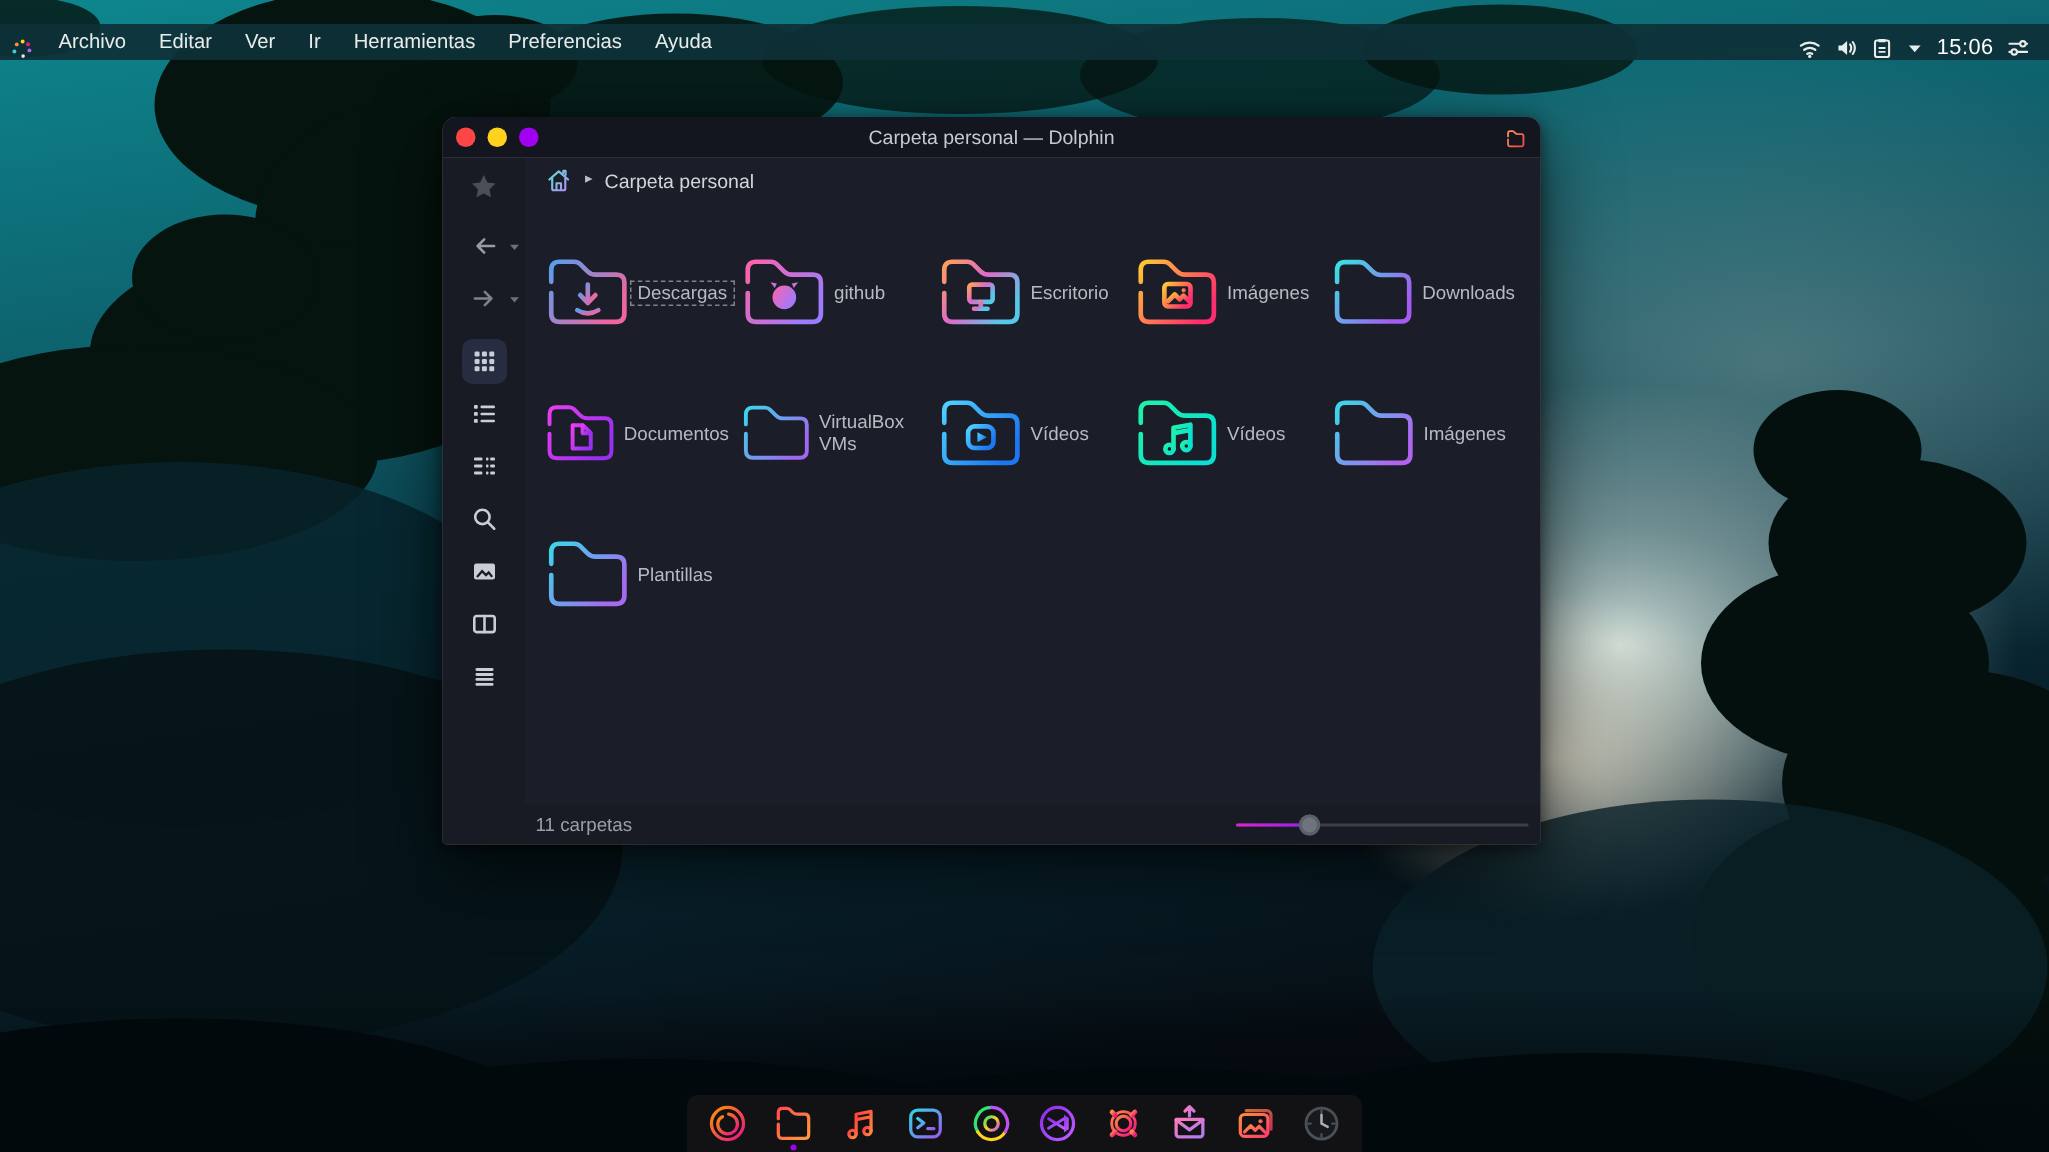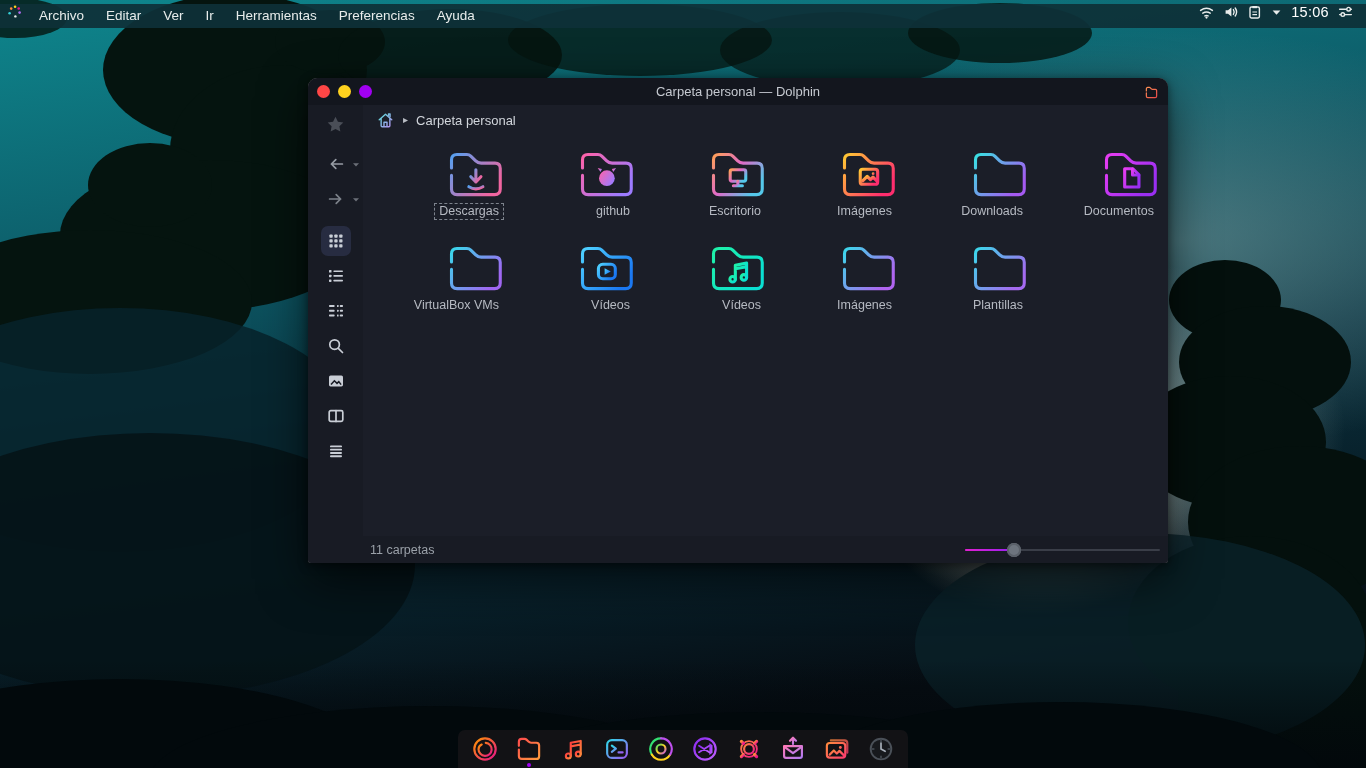--- a/index.html
+++ b/index.html
@@ -7,31 +7,31 @@
     width:1366px;height:768px;overflow:hidden;position:relative;
     font-family:"Liberation Sans",sans-serif;background:#07131a;
     -webkit-user-select:none;user-select:none;cursor:default;
   }
   svg{display:block}
 
   
   #wallpaper{position:absolute;inset:0;z-index:0}
 
   
-  .menubar{position:absolute;top:4px;left:0;right:0;height:24px;z-index:50;
-    background:rgba(14,48,56,.93);display:flex;align-items:flex-start;color:#e7eceb}
+  .menubar{position:absolute;top:16px;left:0;right:0;height:24px;z-index:50;
+    background:rgba(14,48,56,.93);display:flex;align-items:flex-end;color:#e7eceb}
   .logo{margin:0 6px 0 7px;display:flex}
   .mitems{display:flex}
   .mitem{padding:0 11px;line-height:24px;font-size:13.5px;color:#e7eceb}
   .tray{margin-left:auto;display:flex;align-items:center;gap:8px;padding-right:12px}
   .tray span{display:flex;align-items:center}
   .time{font-size:14.5px;color:#ffffff;letter-spacing:.3px}
 
   
-  .window{position:absolute;left:308px;top:78px;width:860px;height:485px;z-index:10;
+  .window{position:absolute;left:295px;top:78px;width:732px;height:485px;z-index:10;
     background:#737373;border-radius:9px 9px 3px 3px;display:flex;flex-direction:column;
     box-shadow:0 16px 48px rgba(0,0,0,.65), 0 2px 10px rgba(0,0,0,.5)}
   .titlebar{height:27px;flex:0 0 27px;position:relative;display:flex;align-items:center;
     background:#13161e;border-radius:9px 9px 0 0}
   .lights{display:flex;gap:8px;padding-left:9px;z-index:2}
   .light{width:13px;height:13px;border-radius:50%}
   .wtitle{position:absolute;left:0;right:0;text-align:center;font-size:13px;color:#c6cad1}
   .appicon{margin-left:auto;padding-right:9px;z-index:2;display:flex}
 
   .wbody{flex:1;display:flex;min-height:0}
@@ -44,21 +44,21 @@
   .sbtn:nth-child(2){margin-bottom:5px}
   .sbtn:nth-child(3){margin-bottom:12px}
   .sbtn:nth-child(n+4){margin-bottom:5px}
 
   .content{flex:1;min-width:0;display:flex;flex-direction:column;background:#1b1e28}
   .toolbar{height:30px;flex:0 0 30px;display:flex;align-items:center;padding-left:13px;gap:8px}
   .crumbsep{color:#b9bdc4;font-size:10px;line-height:10px}
   .crumb{font-weight:normal;font-size:13px;color:#d2d6dc}
 
   .grid{flex:1;display:flex;flex-wrap:wrap;align-content:flex-start;padding:12px 0 0 10px;overflow:hidden}
-  .fitem{width:131px;height:94px;display:flex;flex-direction:column;align-items:flex-end}
+  .fitem{width:131px;height:94px;display:flex;flex-direction:row;align-items:center}
   .flabel{margin-top:2px;font-size:12.5px;color:#b6bac2;line-height:15px;padding:0 4px;border:1px dashed transparent}
   .flabel.sel{border-color:#7d838d}
 
   .statusbar{height:27px;flex:0 0 27px;display:flex;align-items:center;
     padding:0 8px 0 62px;font-size:12.5px;color:#9aa0a8;background:#181b24;border-radius:0 0 3px 3px}
   .slider{margin-left:auto;width:195px;height:14px;position:relative}
   .track{position:absolute;left:0;right:0;top:6px;height:2.5px;background:#3a3e48;border-radius:2px}
   .fill{position:absolute;left:0;top:6px;height:2.5px;border-radius:2px}
   .knob{position:absolute;top:0;width:14px;height:14px;border-radius:50%;background:#6d747e;
     box-shadow:inset 0 0 0 2px #5a6069}

